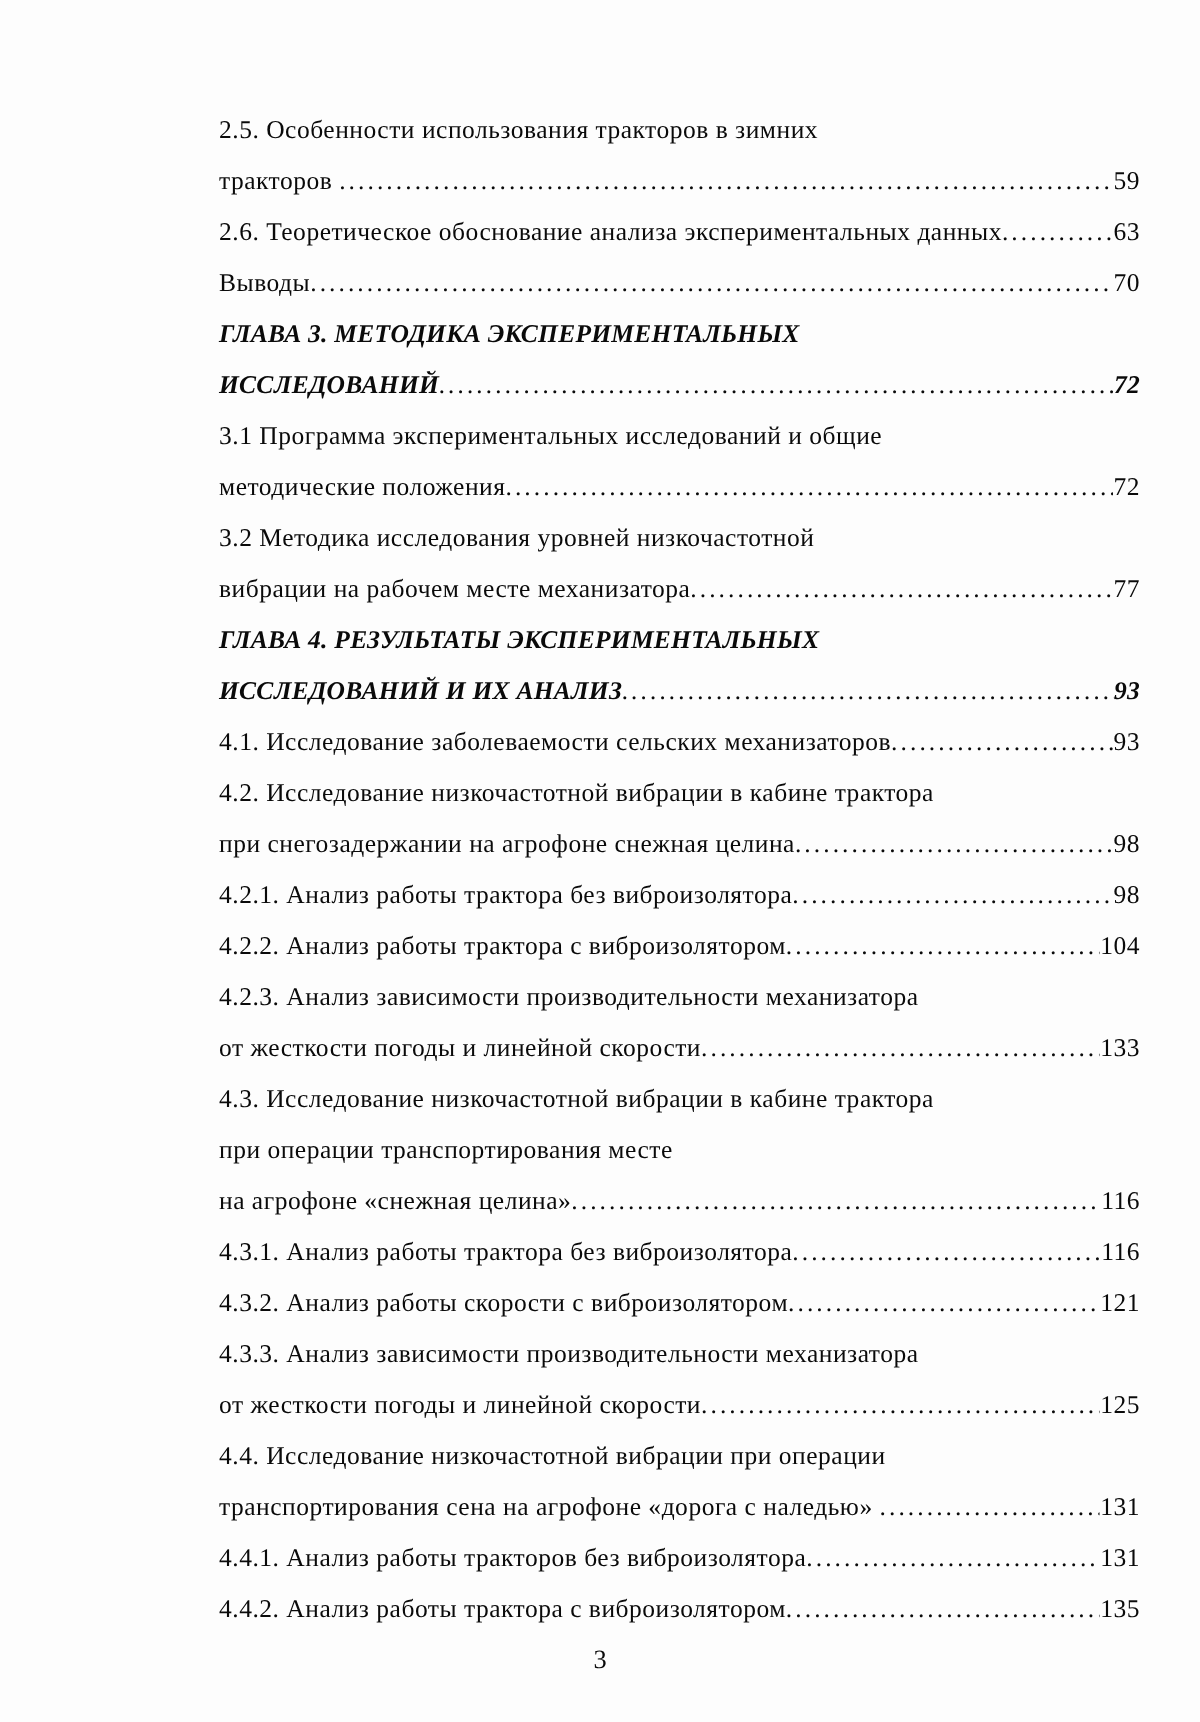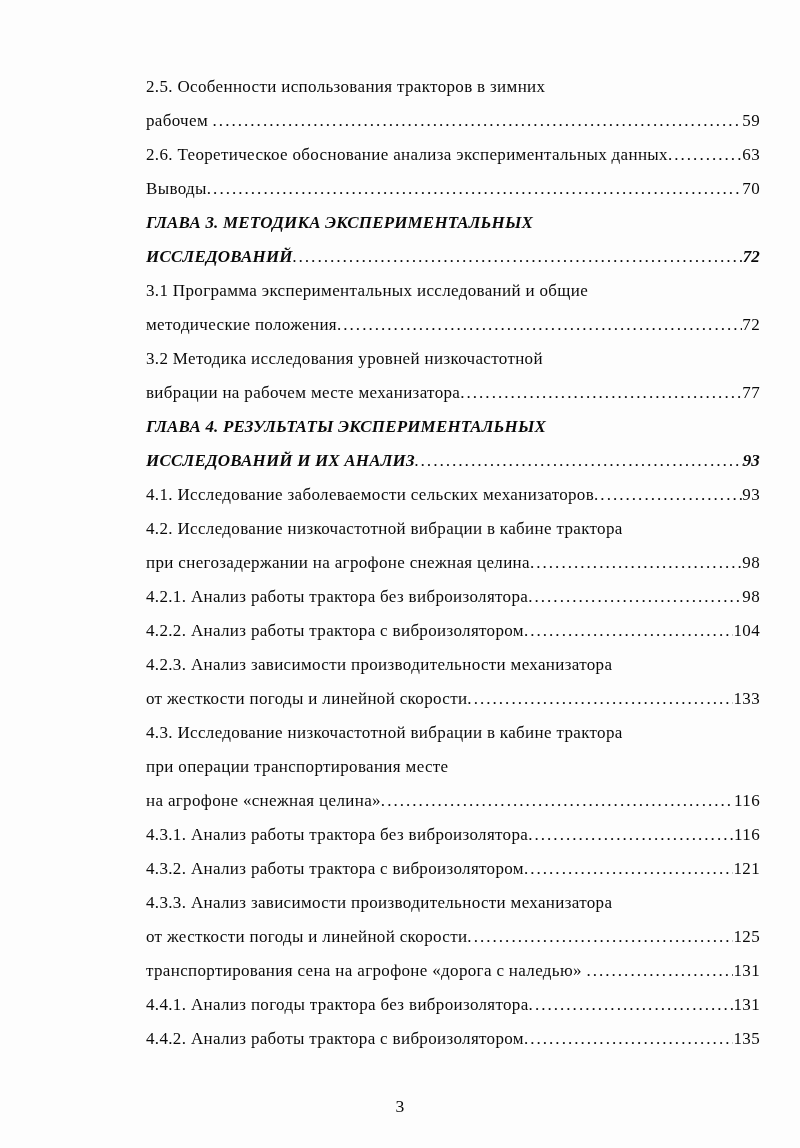--- a/index.html
+++ b/index.html
@@ -83,21 +83,21 @@
     font-family: "Liberation Serif", "DejaVu Serif", serif;
     color: #0a0a0a;
   }
 </style>
 </head>
 <body>
 
 <div id="page">
   <div id="toc">
       <div class="toc-line plain"><span class="ln-text">2.5. Особенности использования тракторов в зимних</span></div>
-      <div class="toc-line"><span class="ln-text">рабочем </span><span class="ln-dots">...........................................................................................................................................</span><span class="ln-page">59</span></div>
+      <div class="toc-line"><span class="ln-text">тракторов </span><span class="ln-dots">...........................................................................................................................................</span><span class="ln-page">59</span></div>
       <div class="toc-line"><span class="ln-text">2.6. Теоретическое обоснование анализа экспериментальных данных</span><span class="ln-dots">...........................................................................................................................................</span><span class="ln-page">63</span></div>
       <div class="toc-line"><span class="ln-text">Выводы</span><span class="ln-dots">...........................................................................................................................................</span><span class="ln-page">70</span></div>
       <div class="toc-line bold plain"><span class="ln-text">ГЛАВА 3. МЕТОДИКА ЭКСПЕРИМЕНТАЛЬНЫХ</span></div>
       <div class="toc-line bold"><span class="ln-text">ИССЛЕДОВАНИЙ</span><span class="ln-dots">...........................................................................................................................................</span><span class="ln-page">72</span></div>
       <div class="toc-line plain"><span class="ln-text">3.1 Программа экспериментальных исследований и общие</span></div>
       <div class="toc-line"><span class="ln-text">методические положения</span><span class="ln-dots">...........................................................................................................................................</span><span class="ln-page">72</span></div>
       <div class="toc-line plain"><span class="ln-text">3.2 Методика исследования уровней низкочастотной</span></div>
       <div class="toc-line"><span class="ln-text">вибрации на рабочем месте механизатора</span><span class="ln-dots">...........................................................................................................................................</span><span class="ln-page">77</span></div>
       <div class="toc-line bold plain"><span class="ln-text">ГЛАВА 4. РЕЗУЛЬТАТЫ ЭКСПЕРИМЕНТАЛЬНЫХ</span></div>
       <div class="toc-line bold"><span class="ln-text">ИССЛЕДОВАНИЙ И ИХ АНАЛИЗ</span><span class="ln-dots">...........................................................................................................................................</span><span class="ln-page">93</span></div>
@@ -105,21 +105,22 @@
       <div class="toc-line plain"><span class="ln-text">4.2. Исследование низкочастотной вибрации в кабине трактора</span></div>
       <div class="toc-line"><span class="ln-text">при снегозадержании на агрофоне снежная целина</span><span class="ln-dots">...........................................................................................................................................</span><span class="ln-page">98</span></div>
       <div class="toc-line"><span class="ln-text">4.2.1. Анализ работы трактора без виброизолятора</span><span class="ln-dots">...........................................................................................................................................</span><span class="ln-page">98</span></div>
       <div class="toc-line"><span class="ln-text">4.2.2. Анализ работы трактора с виброизолятором</span><span class="ln-dots">...........................................................................................................................................</span><span class="ln-page">104</span></div>
       <div class="toc-line plain"><span class="ln-text">4.2.3. Анализ зависимости производительности механизатора</span></div>
       <div class="toc-line"><span class="ln-text">от жесткости погоды и линейной скорости</span><span class="ln-dots">...........................................................................................................................................</span><span class="ln-page">133</span></div>
       <div class="toc-line plain"><span class="ln-text">4.3. Исследование низкочастотной вибрации в кабине трактора</span></div>
       <div class="toc-line plain"><span class="ln-text">при операции транспортирования месте</span></div>
       <div class="toc-line"><span class="ln-text">на агрофоне «снежная целина»</span><span class="ln-dots">...........................................................................................................................................</span><span class="ln-page">116</span></div>
       <div class="toc-line"><span class="ln-text">4.3.1. Анализ работы трактора без виброизолятора</span><span class="ln-dots">...........................................................................................................................................</span><span class="ln-page">116</span></div>
-      <div class="toc-line"><span class="ln-text">4.3.2. Анализ работы трактора с виброизолятором</span><span class="ln-dots">...........................................................................................................................................</span><span class="ln-page">121</span></div>
+      <div class="toc-line"><span class="ln-text">4.3.2. Анализ работы скорости с виброизолятором</span><span class="ln-dots">...........................................................................................................................................</span><span class="ln-page">121</span></div>
       <div class="toc-line plain"><span class="ln-text">4.3.3. Анализ зависимости производительности механизатора</span></div>
       <div class="toc-line"><span class="ln-text">от жесткости погоды и линейной скорости</span><span class="ln-dots">...........................................................................................................................................</span><span class="ln-page">125</span></div>
+      <div class="toc-line plain"><span class="ln-text">4.4. Исследование низкочастотной вибрации при операции</span></div>
       <div class="toc-line"><span class="ln-text">транспортирования сена на агрофоне «дорога с наледью» </span><span class="ln-dots">...........................................................................................................................................</span><span class="ln-page">131</span></div>
-      <div class="toc-line"><span class="ln-text">4.4.1. Анализ погоды трактора без виброизолятора</span><span class="ln-dots">...........................................................................................................................................</span><span class="ln-page">131</span></div>
+      <div class="toc-line"><span class="ln-text">4.4.1. Анализ работы тракторов без виброизолятора</span><span class="ln-dots">...........................................................................................................................................</span><span class="ln-page">131</span></div>
       <div class="toc-line"><span class="ln-text">4.4.2. Анализ работы трактора с виброизолятором</span><span class="ln-dots">...........................................................................................................................................</span><span class="ln-page">135</span></div>
     </div>
   <div id="folio">3</div>
 </div>
 
 </body></html>

